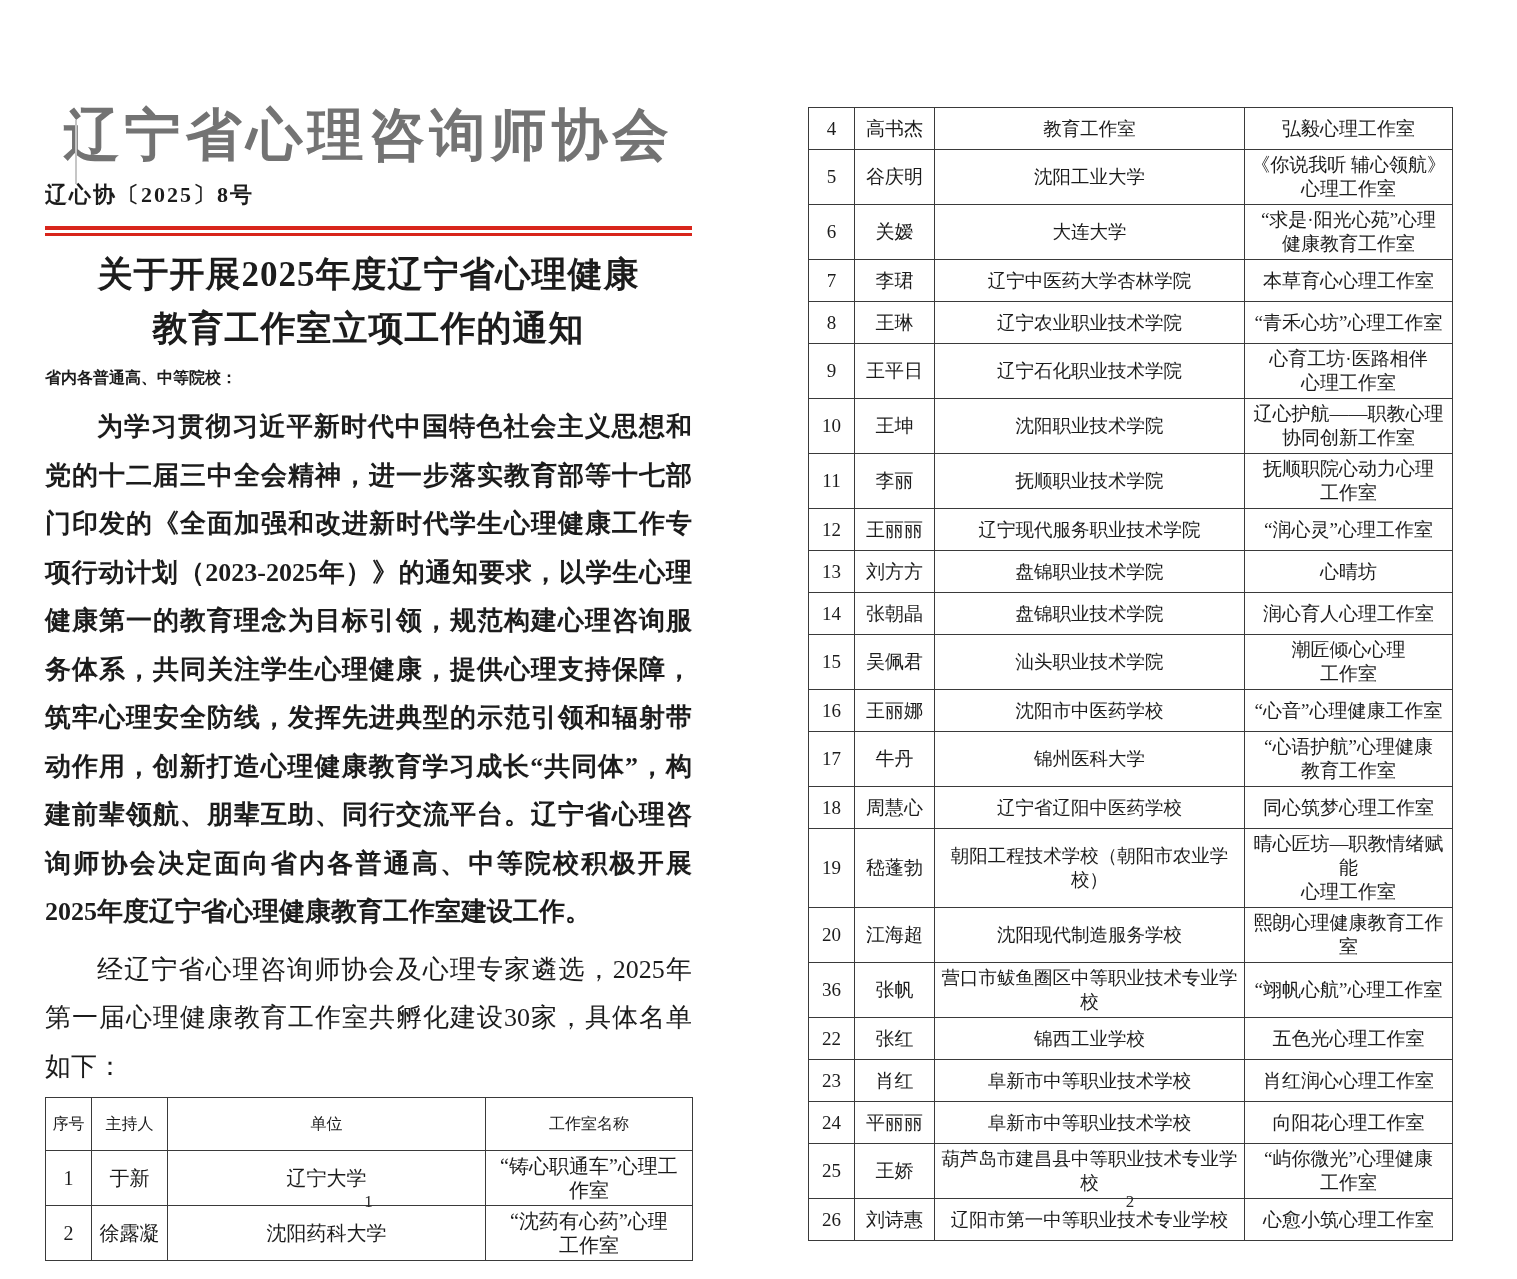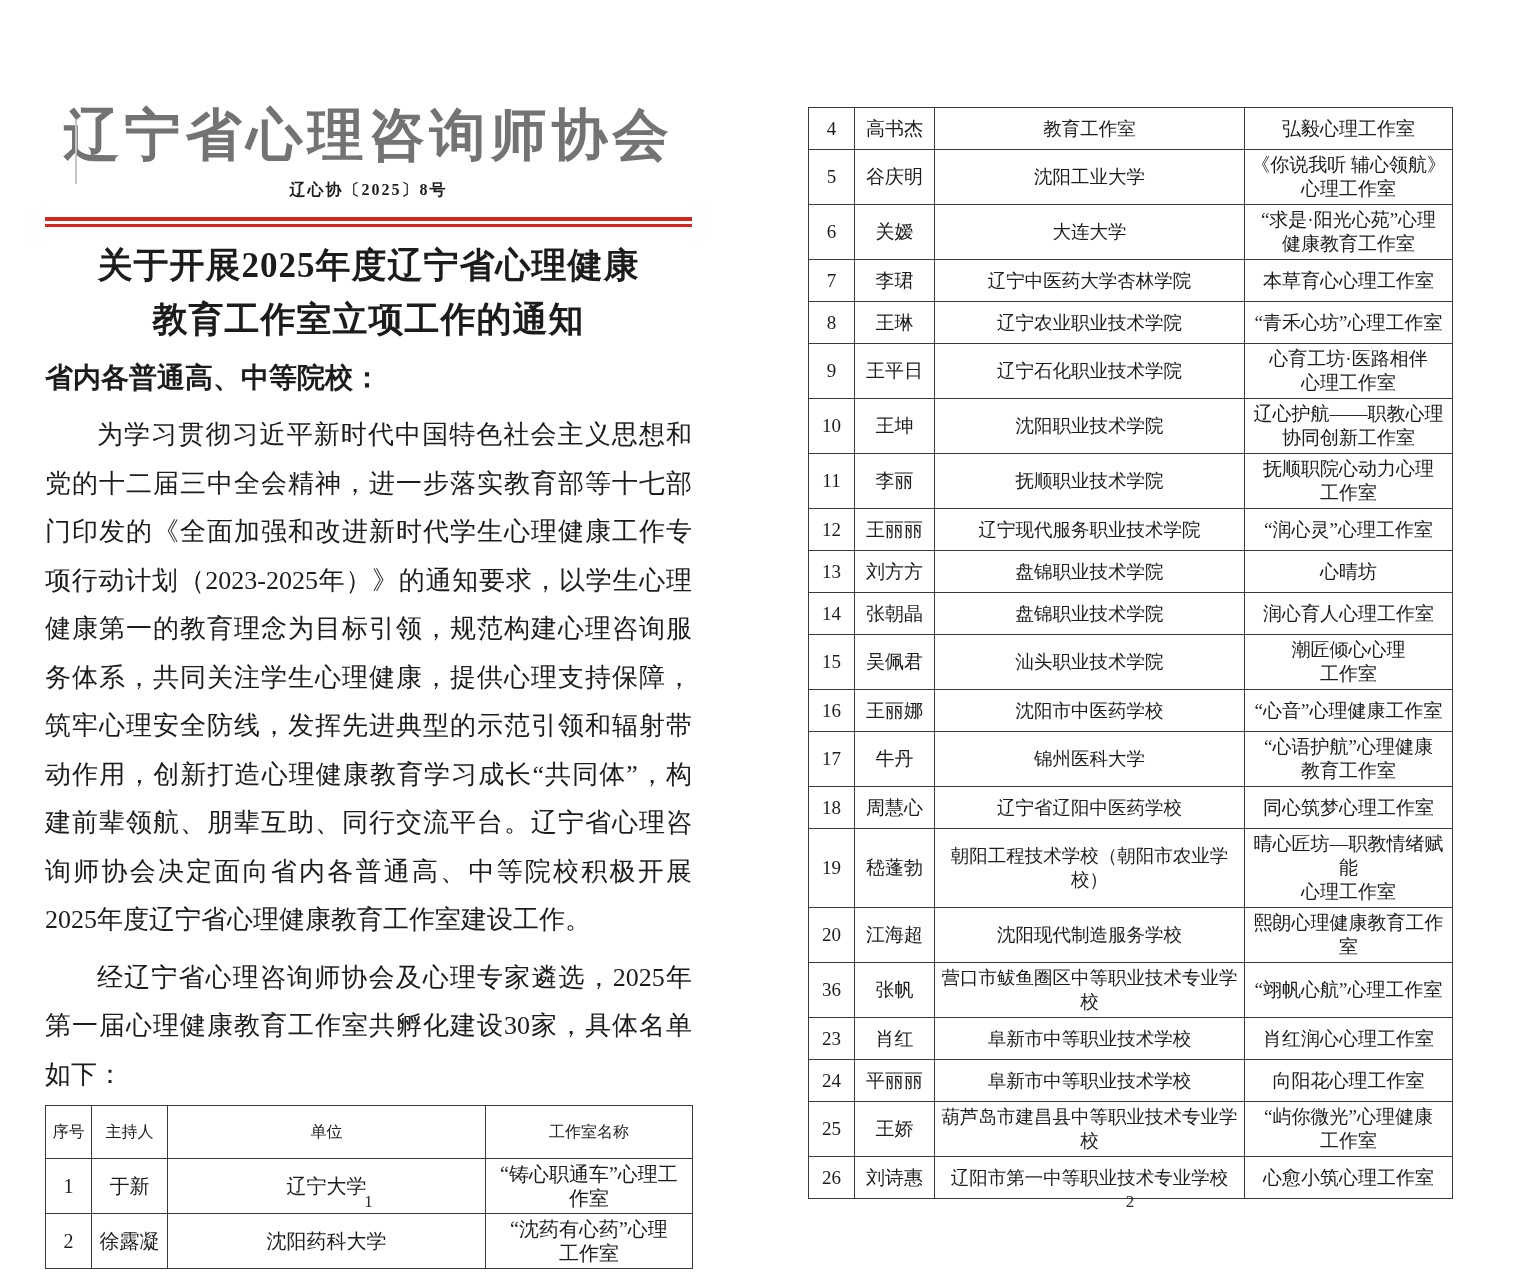--- a/index.html
+++ b/index.html
@@ -19,51 +19,50 @@
     letter-spacing:5px;
     color:#737373;
     line-height:78px;
     white-space:nowrap;
   }
   .corner-mark{
     position:absolute;left:30px;top:24px;width:2px;height:64px;
     background:#c6c6c6;
   }
   .doc-number{
-    text-align:center;
-    font-size:16px;font-weight:bold;
+    font-size:22px;font-weight:bold;
     margin-top:6px;
     letter-spacing:2px;
   }
   .red-rule{
     margin-top:16px;
     height:3px;
     border-top:4px solid #d8251b;
     border-bottom:3px solid #d8251b;
     background:#ffffff;
   }
   .notice-title{
     margin-top:12px;
     text-align:center;
     font-size:35px;font-weight:bold;
     line-height:54px;
     letter-spacing:1px;
   }
   .addressee{
     margin-top:12px;
-    font-size:28px;font-weight:bold;
+    font-size:16px;font-weight:bold;
   }
   .para{
     font-size:26px;
     line-height:48.5px;
     text-align:justify;
     text-indent:2em;
     margin:0;
   }
-  .para1{margin-top:14px;}
+  .para1{margin-top:14px;font-weight:bold;}
   .para2{margin-top:9px;}
   
   table{border-collapse:collapse;table-layout:fixed;}
   .ws-table{width:647px;margin-top:6px;}
   .ws-table,.ws-table th,.ws-table td,
   .ws-table2,.ws-table2 th,.ws-table2 td{
     border:1.6px solid #3a3a3a;
   }
   th,td{
     text-align:center;vertical-align:middle;
@@ -282,20 +281,26 @@
         <td class="unit-cell">沈阳现代制造服务学校</td>
         <td class="workshop-cell">熙朗心理健康教育工作室</td>
       </tr>
       <tr>
         <td class="seq-cell">36</td>
         <td class="name-cell">张帆</td>
         <td class="unit-cell">营口市鲅鱼圈区中等职业技术专业学校</td>
         <td class="workshop-cell">“翊帆心航”心理工作室</td>
       </tr>
       <tr>
+        <td class="seq-cell">22</td>
+        <td class="name-cell">张红</td>
+        <td class="unit-cell">锦西工业学校</td>
+        <td class="workshop-cell">五色光心理工作室</td>
+      </tr>
+      <tr>
         <td class="seq-cell">23</td>
         <td class="name-cell">肖红</td>
         <td class="unit-cell">阜新市中等职业技术学校</td>
         <td class="workshop-cell">肖红润心心理工作室</td>
       </tr>
       <tr>
         <td class="seq-cell">24</td>
         <td class="name-cell">平丽丽</td>
         <td class="unit-cell">阜新市中等职业技术学校</td>
         <td class="workshop-cell">向阳花心理工作室</td>

